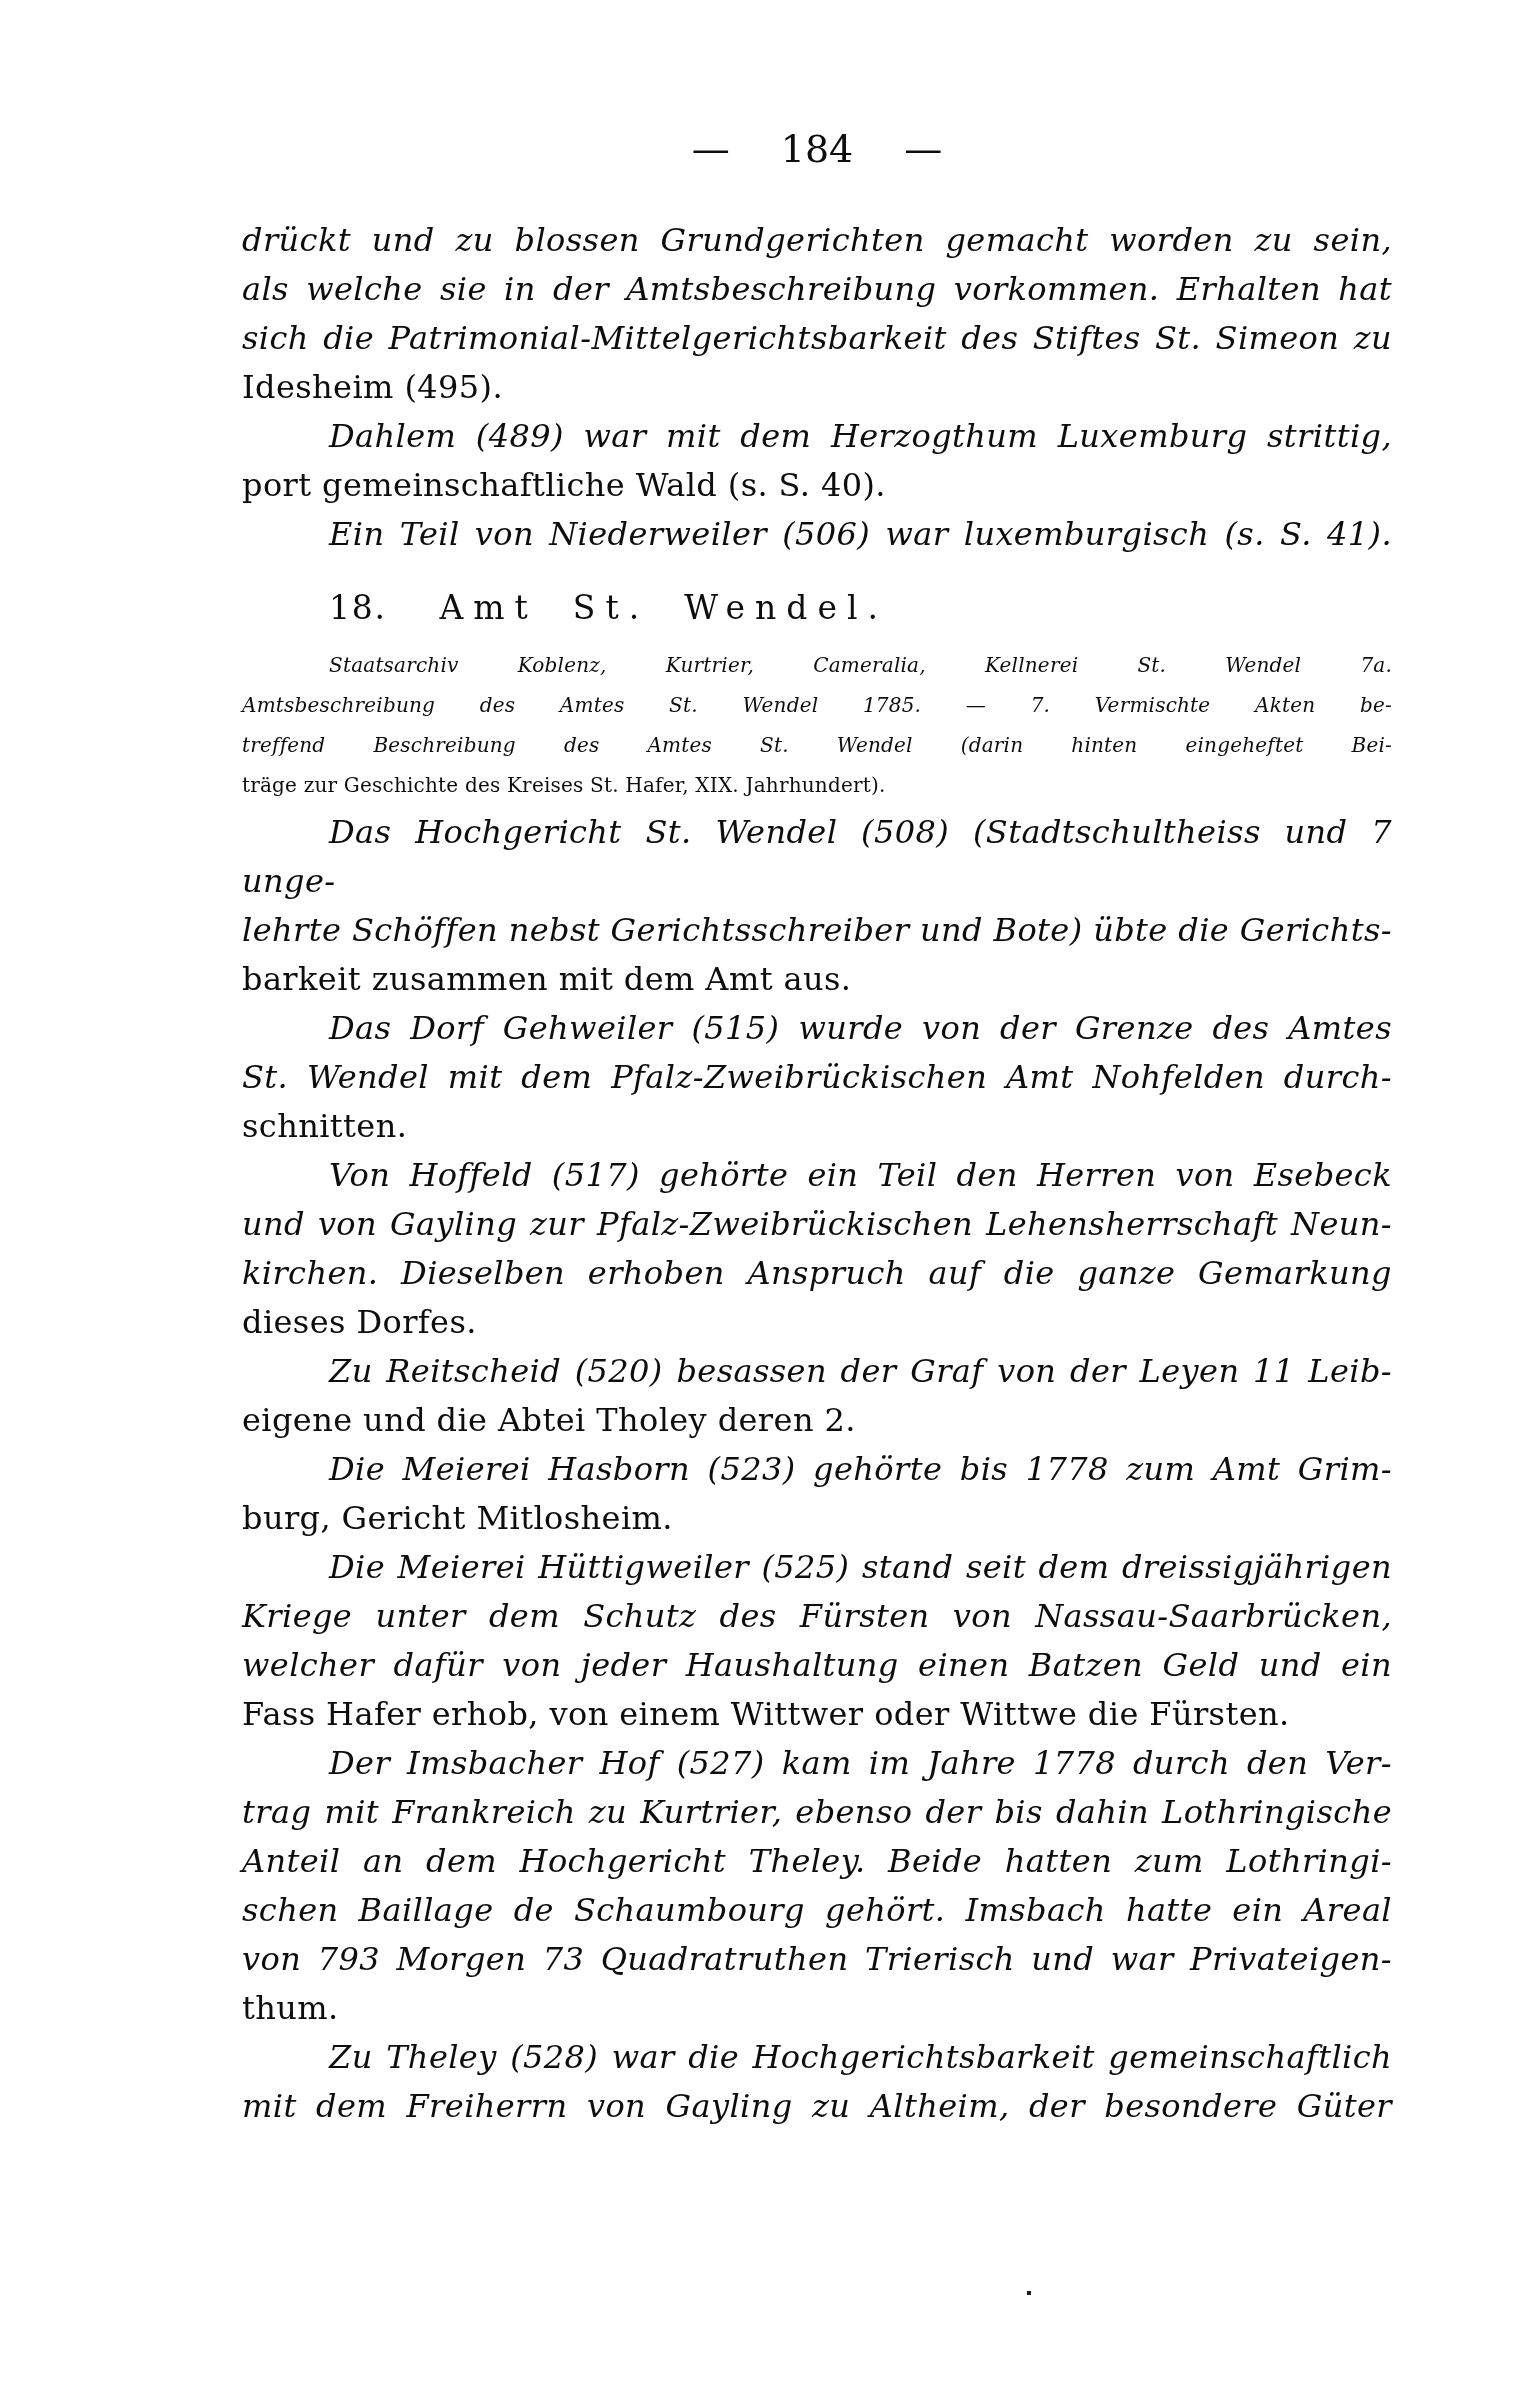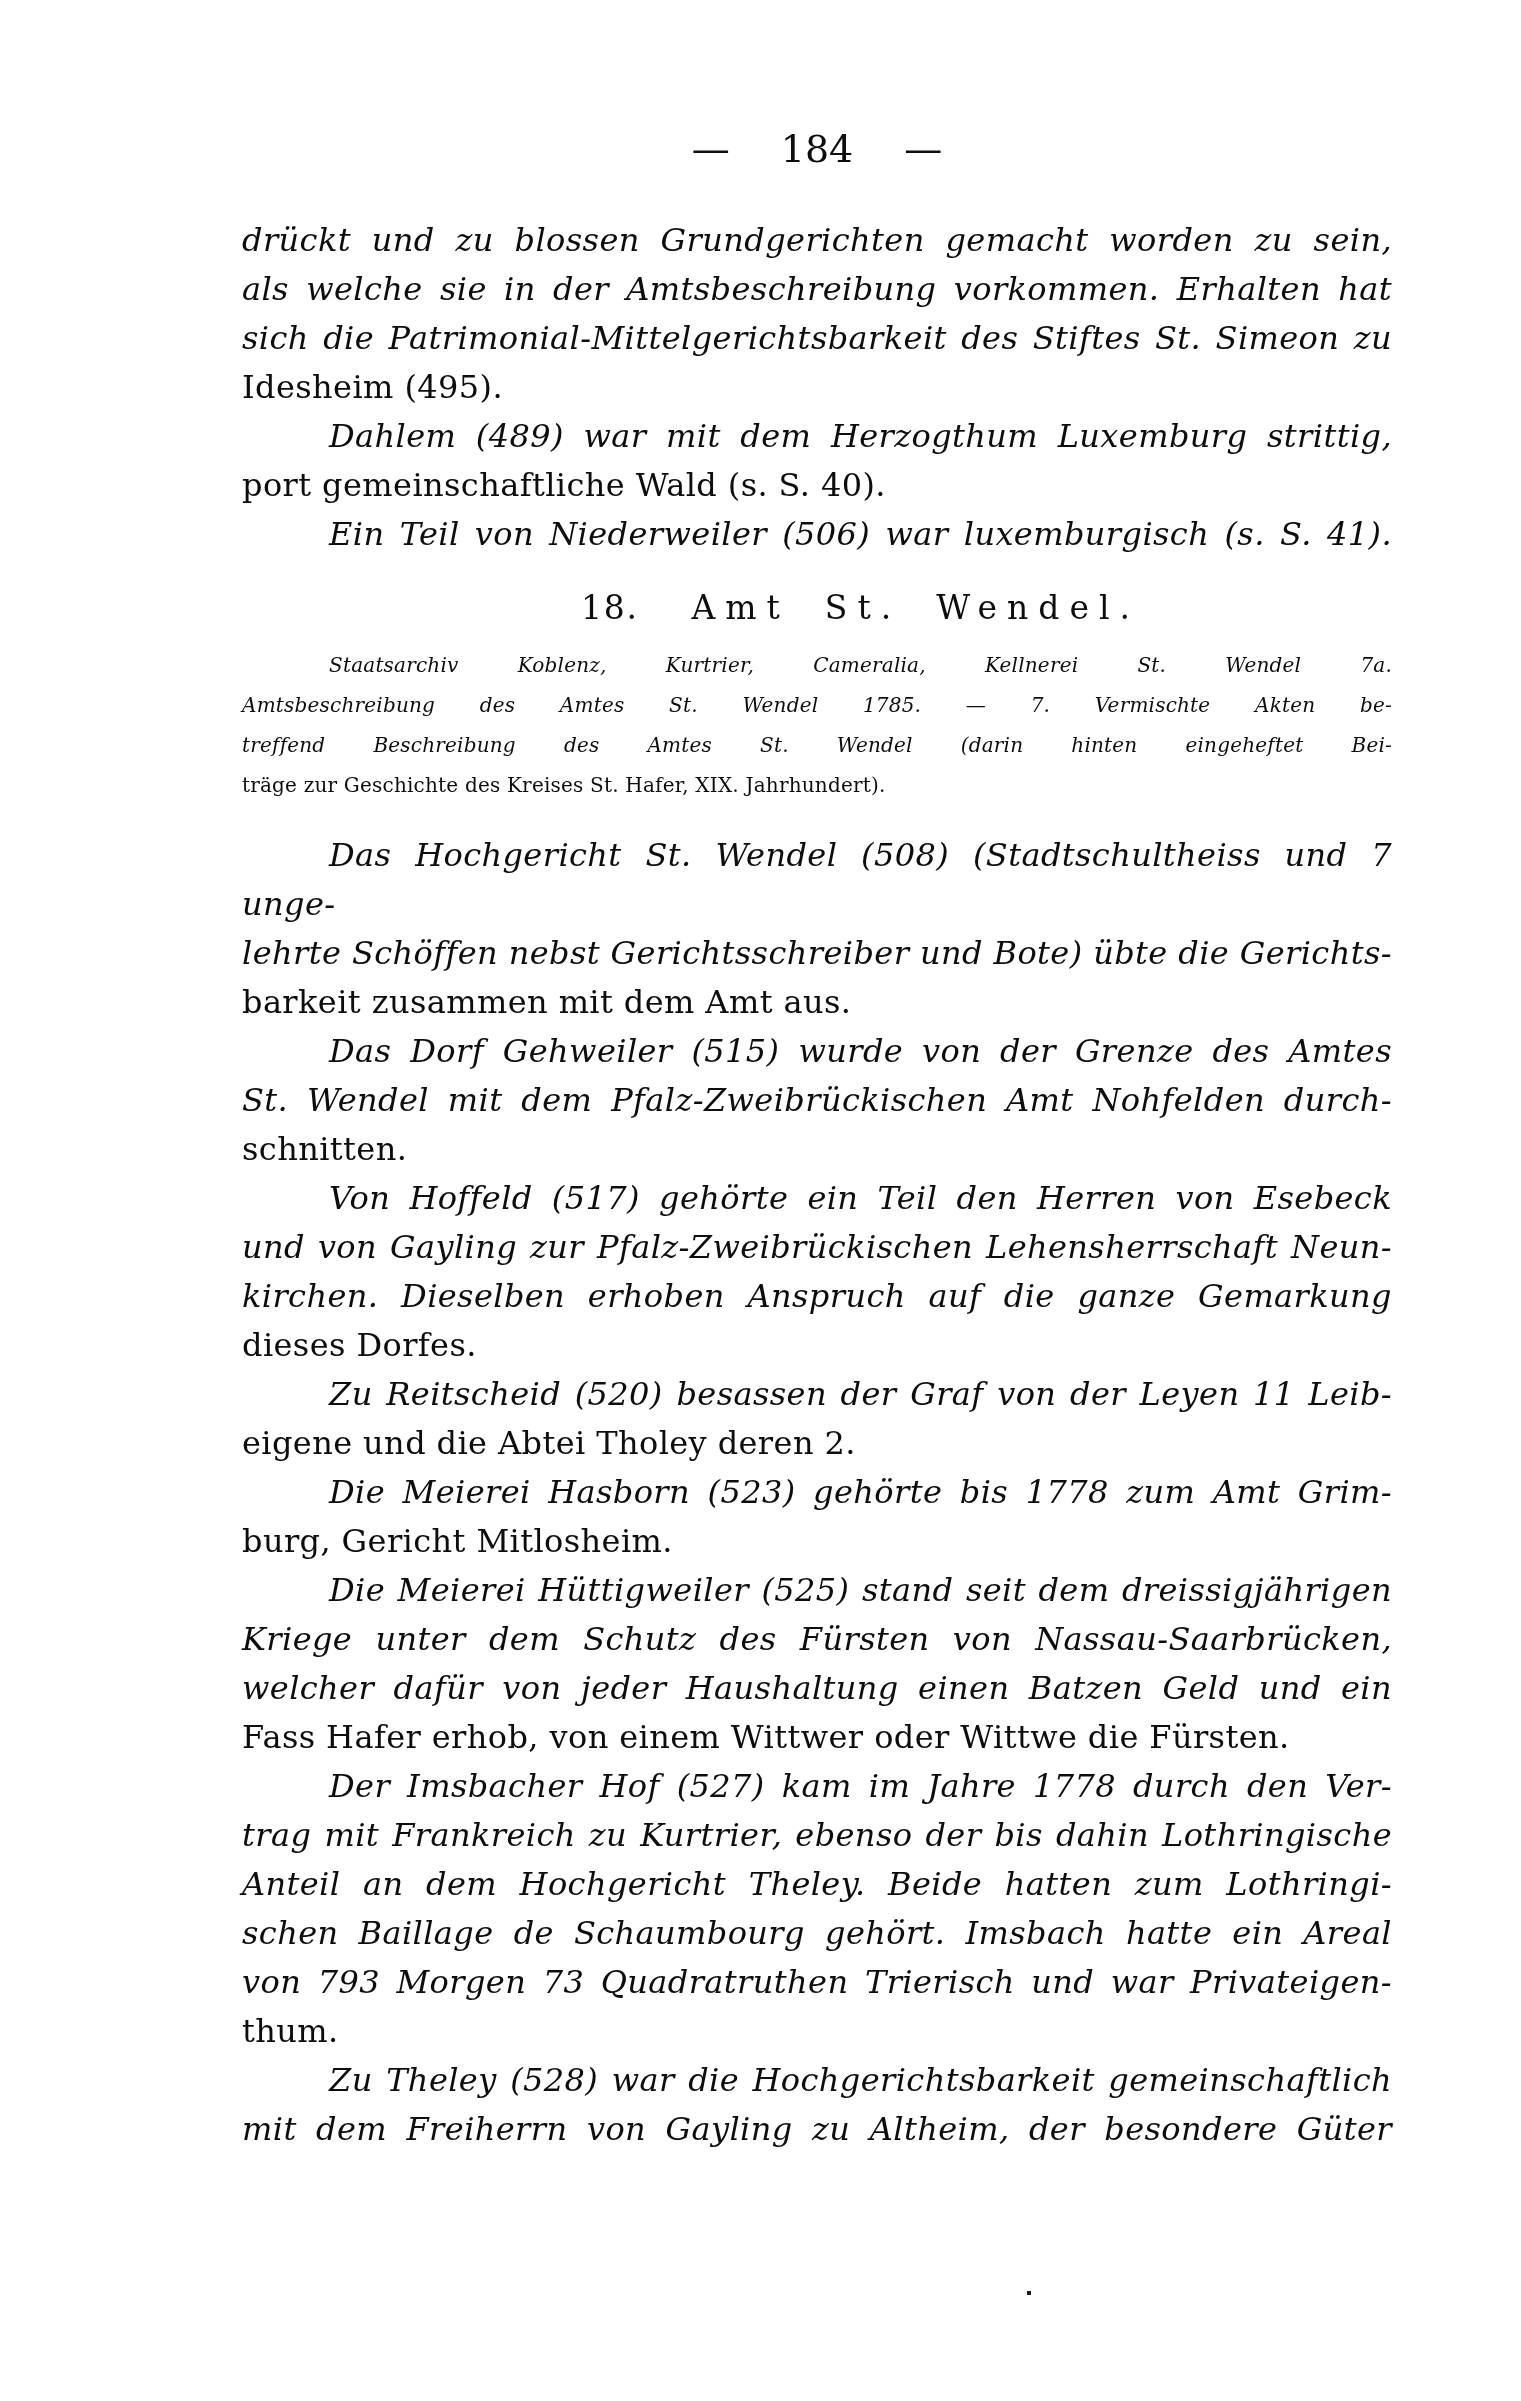--- a/index.html
+++ b/index.html
@@ -39,28 +39,27 @@
     white-space: normal;
   }
   .small .line {
     font-size: 20px;
     line-height: 40px;
     letter-spacing: 0.2px;
   }
   .j  { text-align: justify; text-align-last: justify; font-style: italic; }
   .jl { text-align: justify; text-align-last: left; }
   .ind { text-indent: 87px; }
-  .gap-top { margin-top: 26px; }
+  .gap-top { margin-top: 3px; }
   .heading {
     margin: 24px 0 13px 0;
     font-size: 33px;
     font-weight: normal;
     line-height: 49px;
     letter-spacing: 0;
-    text-align: center;
   }
   .heading .num { margin-left: 87px; margin-right: 42px; letter-spacing: 1.8px; }
   .heading .sp  { letter-spacing: 10px; word-spacing: 14.6px; }
   .speck {
     position: absolute;
     left: 1027px;
     top: 2291px;
     width: 3.7px;
     height: 3.7px;
     background: #1a1a1a;

